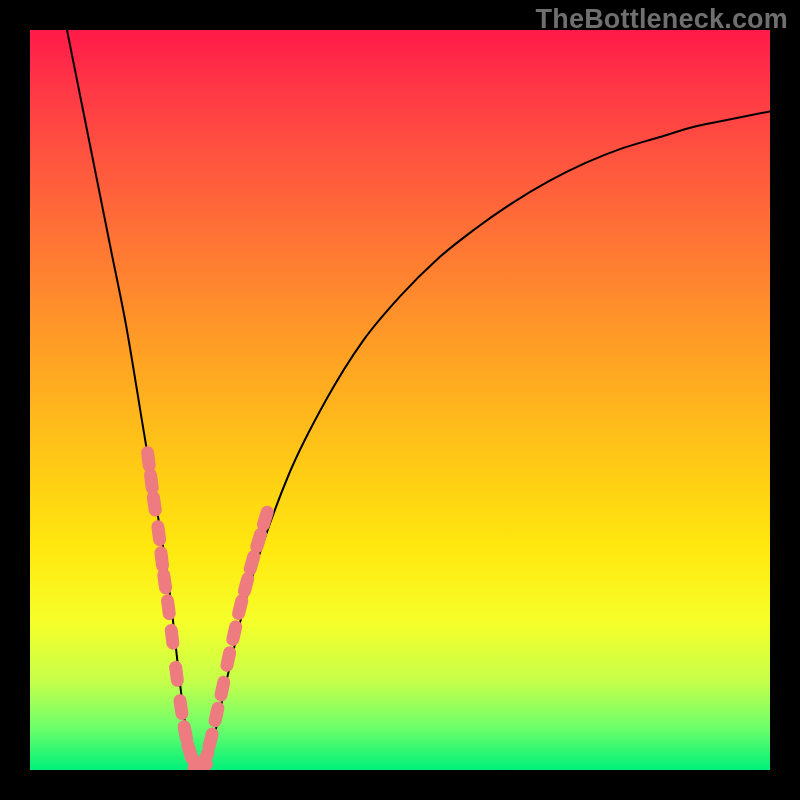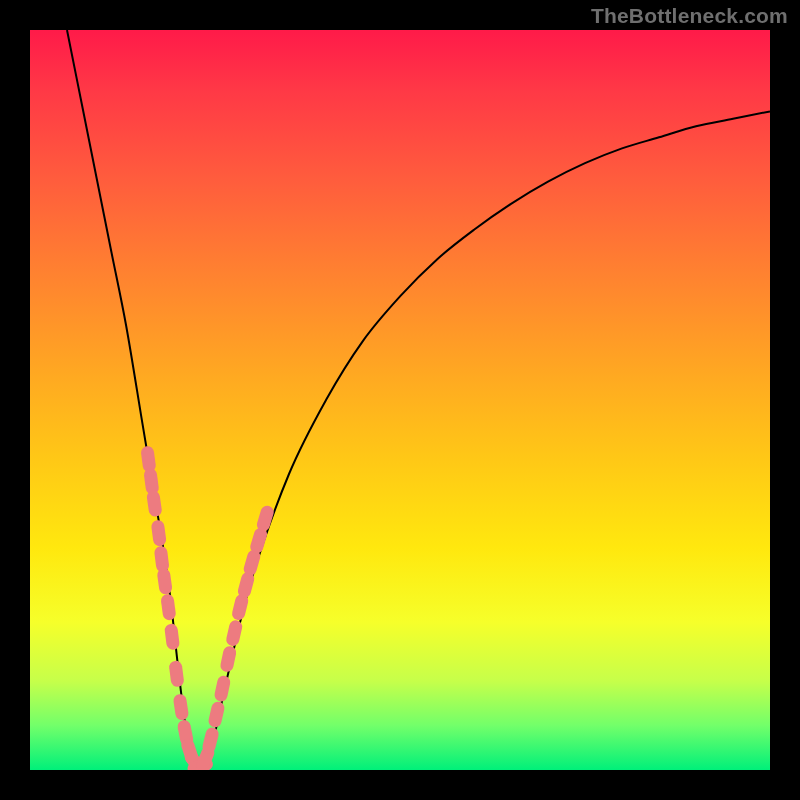--- a/index.html
+++ b/index.html
@@ -38,21 +38,21 @@
       #f6ff2a 80%,
       #c6ff4a 88%,
       #72ff6a 94%,
       #00f07a 100%
     );
   }
   .watermark {
     position: absolute;
     top: 4px;
     right: 12px;
-    font-size: 21px;
+    font-size: 27px;
     font-weight: 600;
     color: #6f6f6f;
     letter-spacing: 0.2px;
     user-select: none;
   }
   svg.curve {
     position: absolute;
     top: 0;
     left: 0;
     width: 740px;

